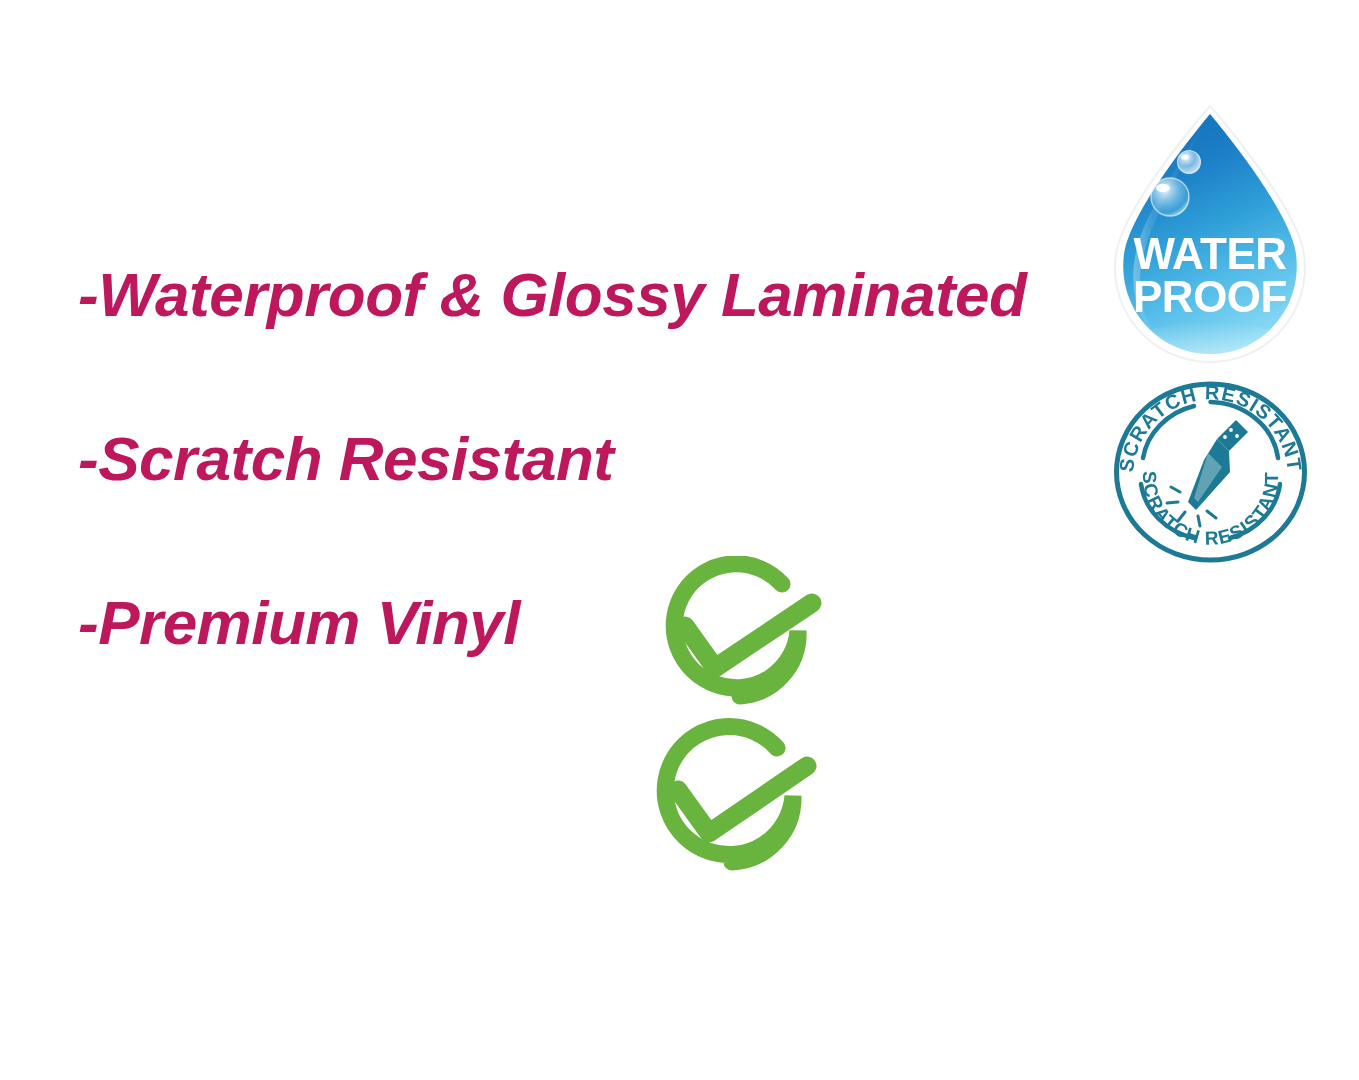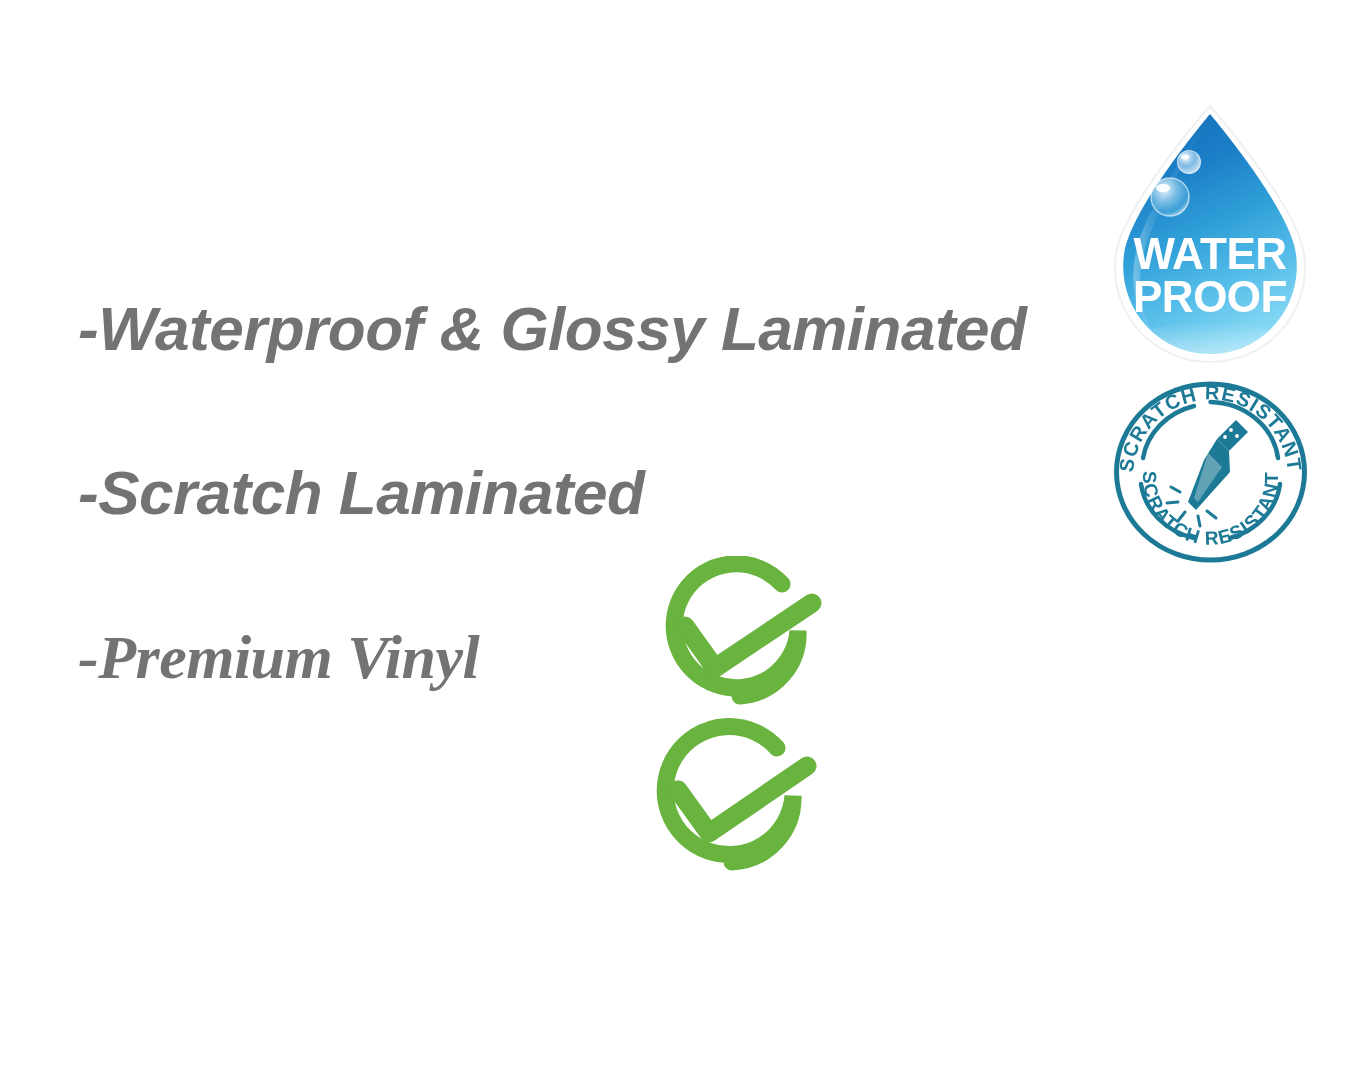--- a/index.html
+++ b/index.html
@@ -21,32 +21,31 @@
     position: absolute;
     left: 0;
     top: 0;
     width: 1100px;
     height: 1080px;
   }
   .feature-line {
     position: absolute;
     left: 78px;
     white-space: nowrap;
-    color: #737373;
+    color: #be185d;
     font-family: "Liberation Sans", sans-serif;
     font-weight: bold;
     font-style: italic;
     font-size: 62px;
     letter-spacing: -0.5px;
     line-height: 1;
-    margin-top: 34px;
   }
   .feature-line.l1 { top: 264px; }
   .feature-line.l2 { top: 428px; }
-  .feature-line.l3 { top: 592px; font-family: Liberation Serif, serif; }
+  .feature-line.l3 { top: 592px; }
   .feature-line.l4 { top: 757px; }
 
   
   .droplet-wrap {
     position: absolute;
     left: 1104px;
     top: 104px;
     width: 212px;
     height: 262px;
   }
@@ -68,21 +67,21 @@
   .check-2 { left: 632px; top: 716px; width: 200px; height: 165px; }
   .check-svg { display: block; width: 100%; height: 100%; }
 </style>
 </head>
 <body>
 
 <div id="page">
 
   <div class="feature-list">
     <div class="feature-line l1">-Waterproof &amp; Glossy Laminated</div>
-    <div class="feature-line l2">-Scratch Laminated</div>
+    <div class="feature-line l2">-Scratch Resistant</div>
     <div class="feature-line l3">-Premium Vinyl</div>
   </div>
 
   <div class="droplet-wrap">
     <svg class="droplet-svg" viewBox="0 0 212 262" xmlns="http://www.w3.org/2000/svg">
       <defs>
         <linearGradient id="dropGrad" x1="0.30" y1="0" x2="0.62" y2="1">
           <stop offset="0%" stop-color="#1472bc"></stop>
           <stop offset="22%" stop-color="#1b7ec6"></stop>
           <stop offset="48%" stop-color="#2f9fd8"></stop>

